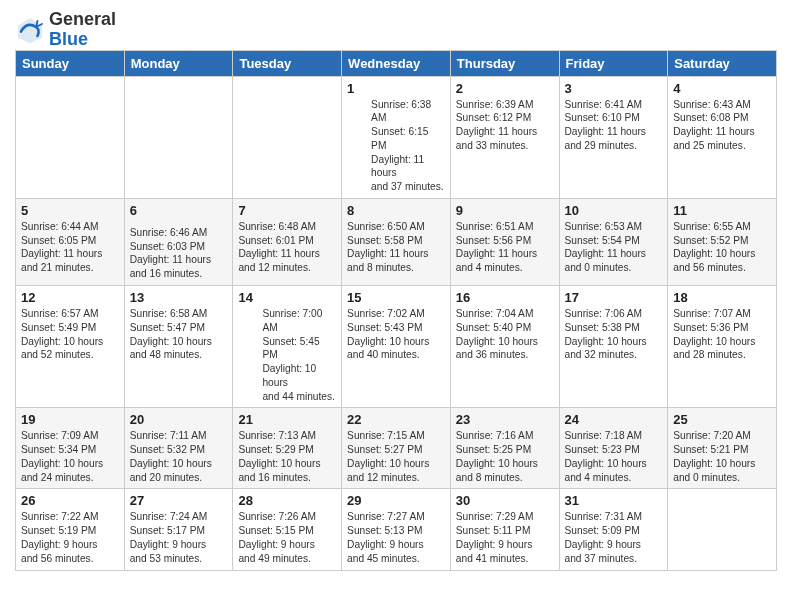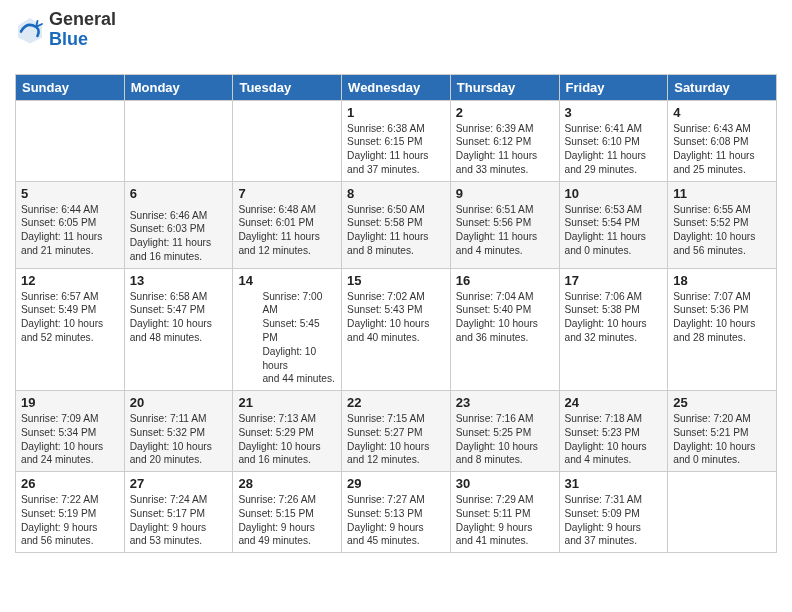--- a/index.html
+++ b/index.html
@@ -12,21 +12,21 @@
     }
     .page {
       width: 792px;
       height: 612px;
       padding: 10px 15px;
     }
     .header {
       display: flex;
       justify-content: space-between;
       align-items: flex-start;
-      margin-bottom: 24px;
+      margin-bottom: 0;
     }
     .logo {
       display: flex;
       align-items: center;
     }
     .logo-text {
       display: flex;
       flex-direction: column;
       font-size: 18px;
       font-weight: bold;
@@ -119,21 +119,21 @@
         <th>Saturday</th>
       </tr>
     </thead>
     <tbody id="calendar-body">
     <tr>
           <td class="empty-cell"></td>
           <td class="empty-cell"></td>
           <td class="empty-cell"></td>
           <td>
             <div class="day-number">1</div>
-            <div class="day-info" style="white-space: pre-line;">Sunrise: 6:38 AM
+            <div class="day-info" style="white-space: pre-line; margin-left: 24px;">Sunrise: 6:38 AM
 Sunset: 6:15 PM
 Daylight: 11 hours
 and 37 minutes.</div>
           </td>
           <td>
             <div class="day-number">2</div>
             <div class="day-info" style="white-space: pre-line;">Sunrise: 6:39 AM
 Sunset: 6:12 PM
 Daylight: 11 hours
 and 33 minutes.</div>

